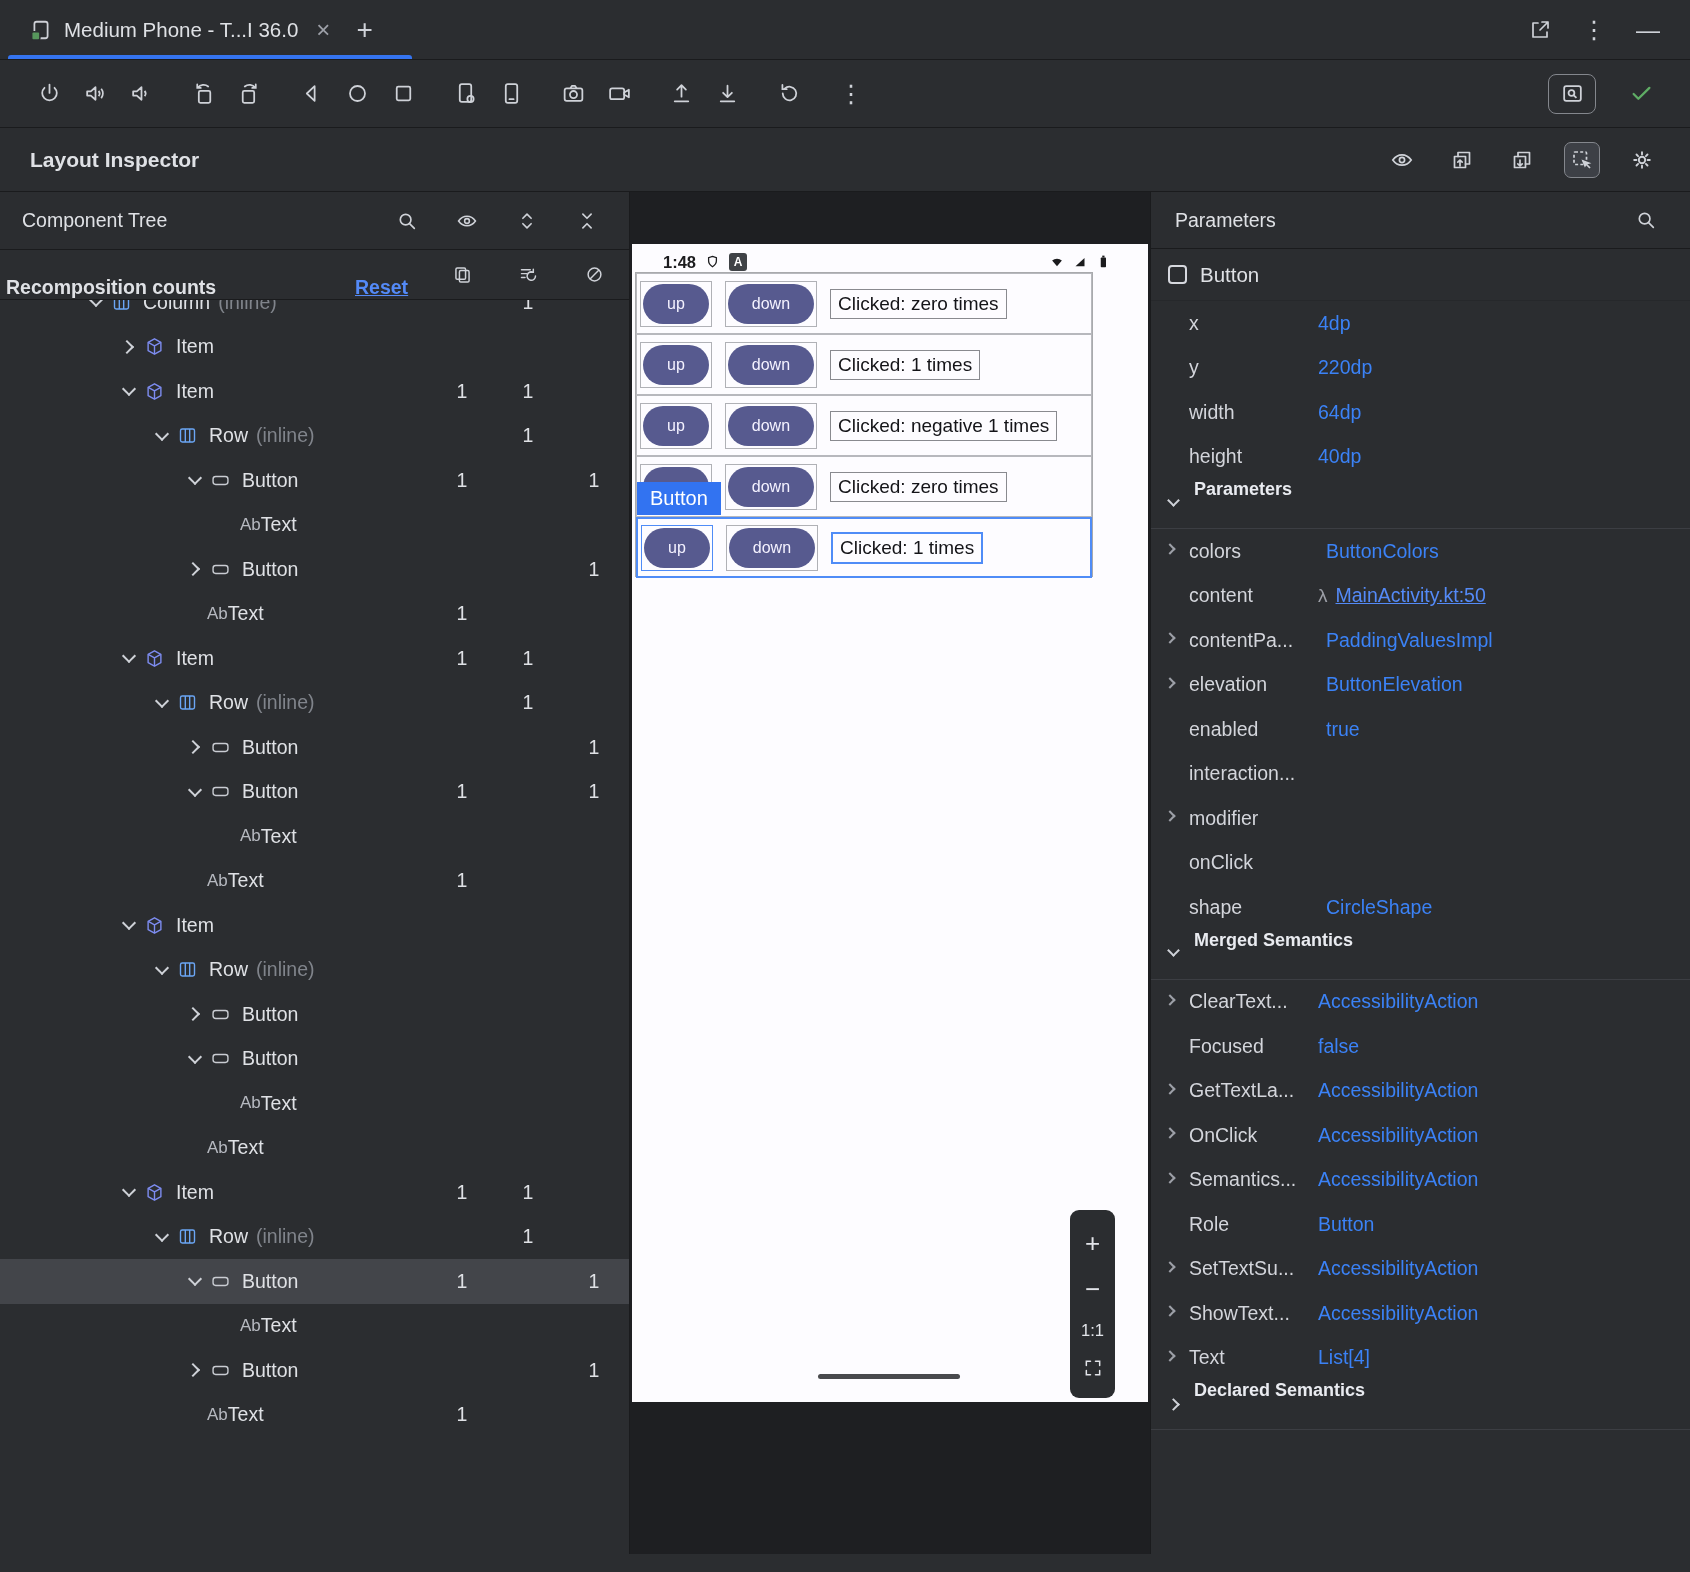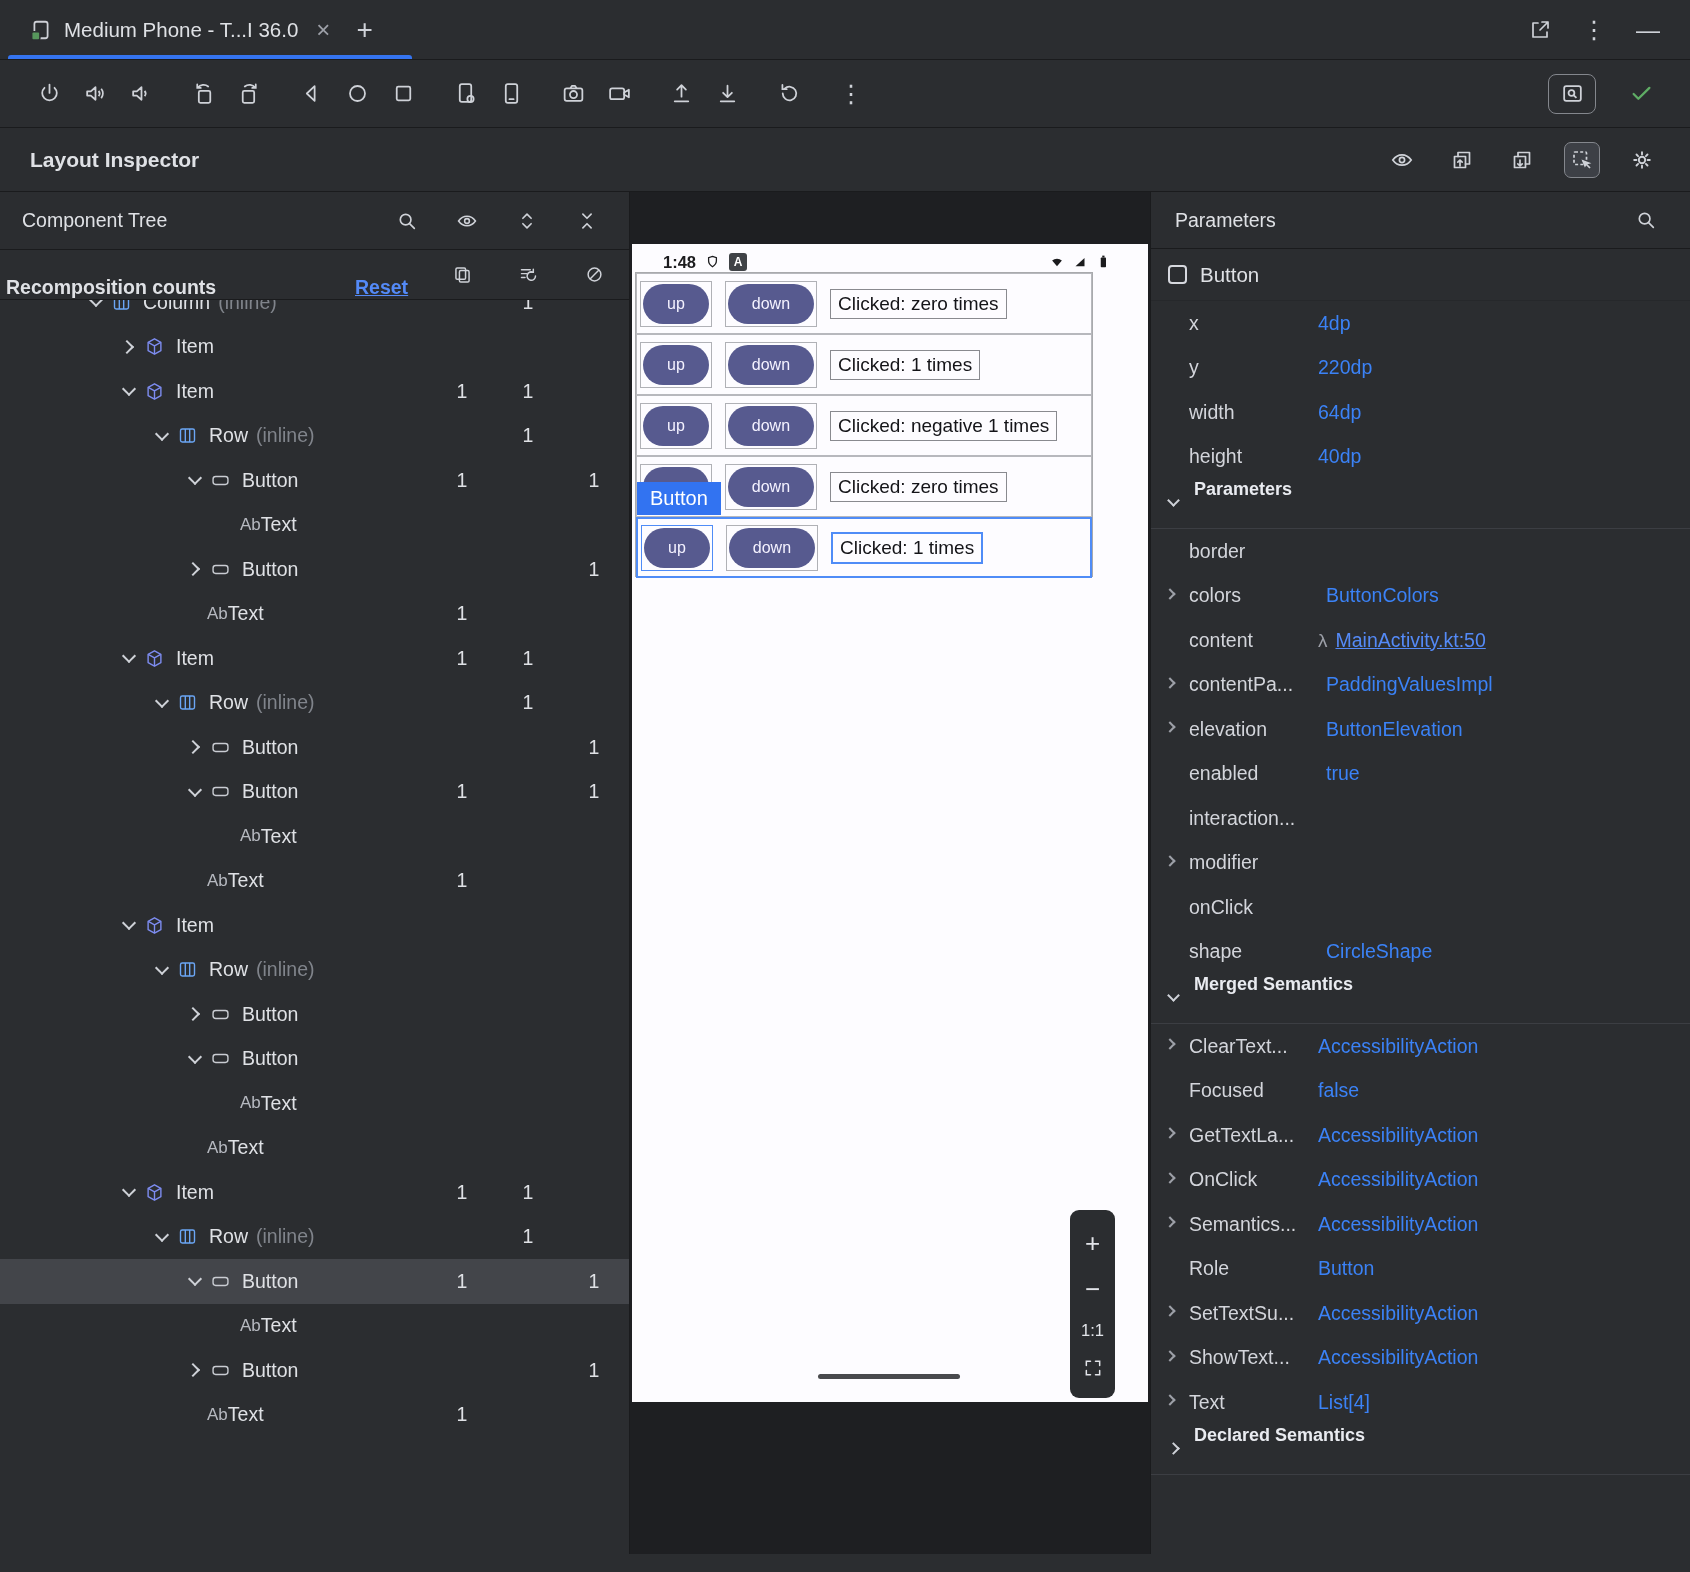--- a/index.html
+++ b/index.html
@@ -1054,28 +1054,20 @@
             </span>
           </div>
         </div>
 
       <div class="section-head">
         <span class="schev down"></span>
         <span>Parameters</span>
       </div>
       <div>
 
-          <div class="attr-row">
-
-            <span class="a-name">border</span>
-            <span class="a-val">
-              <span class="a-prefix"></span>
-              <span class="a-value"></span>
-            </span>
-          </div>
 
           <div class="attr-row" data-chev="right">
             <span class="achev"></span>
             <span class="a-name">colors</span>
             <span class="a-val">
               <span class="a-prefix"></span>
               <span class="a-value">ButtonColors</span>
             </span>
           </div>
 

